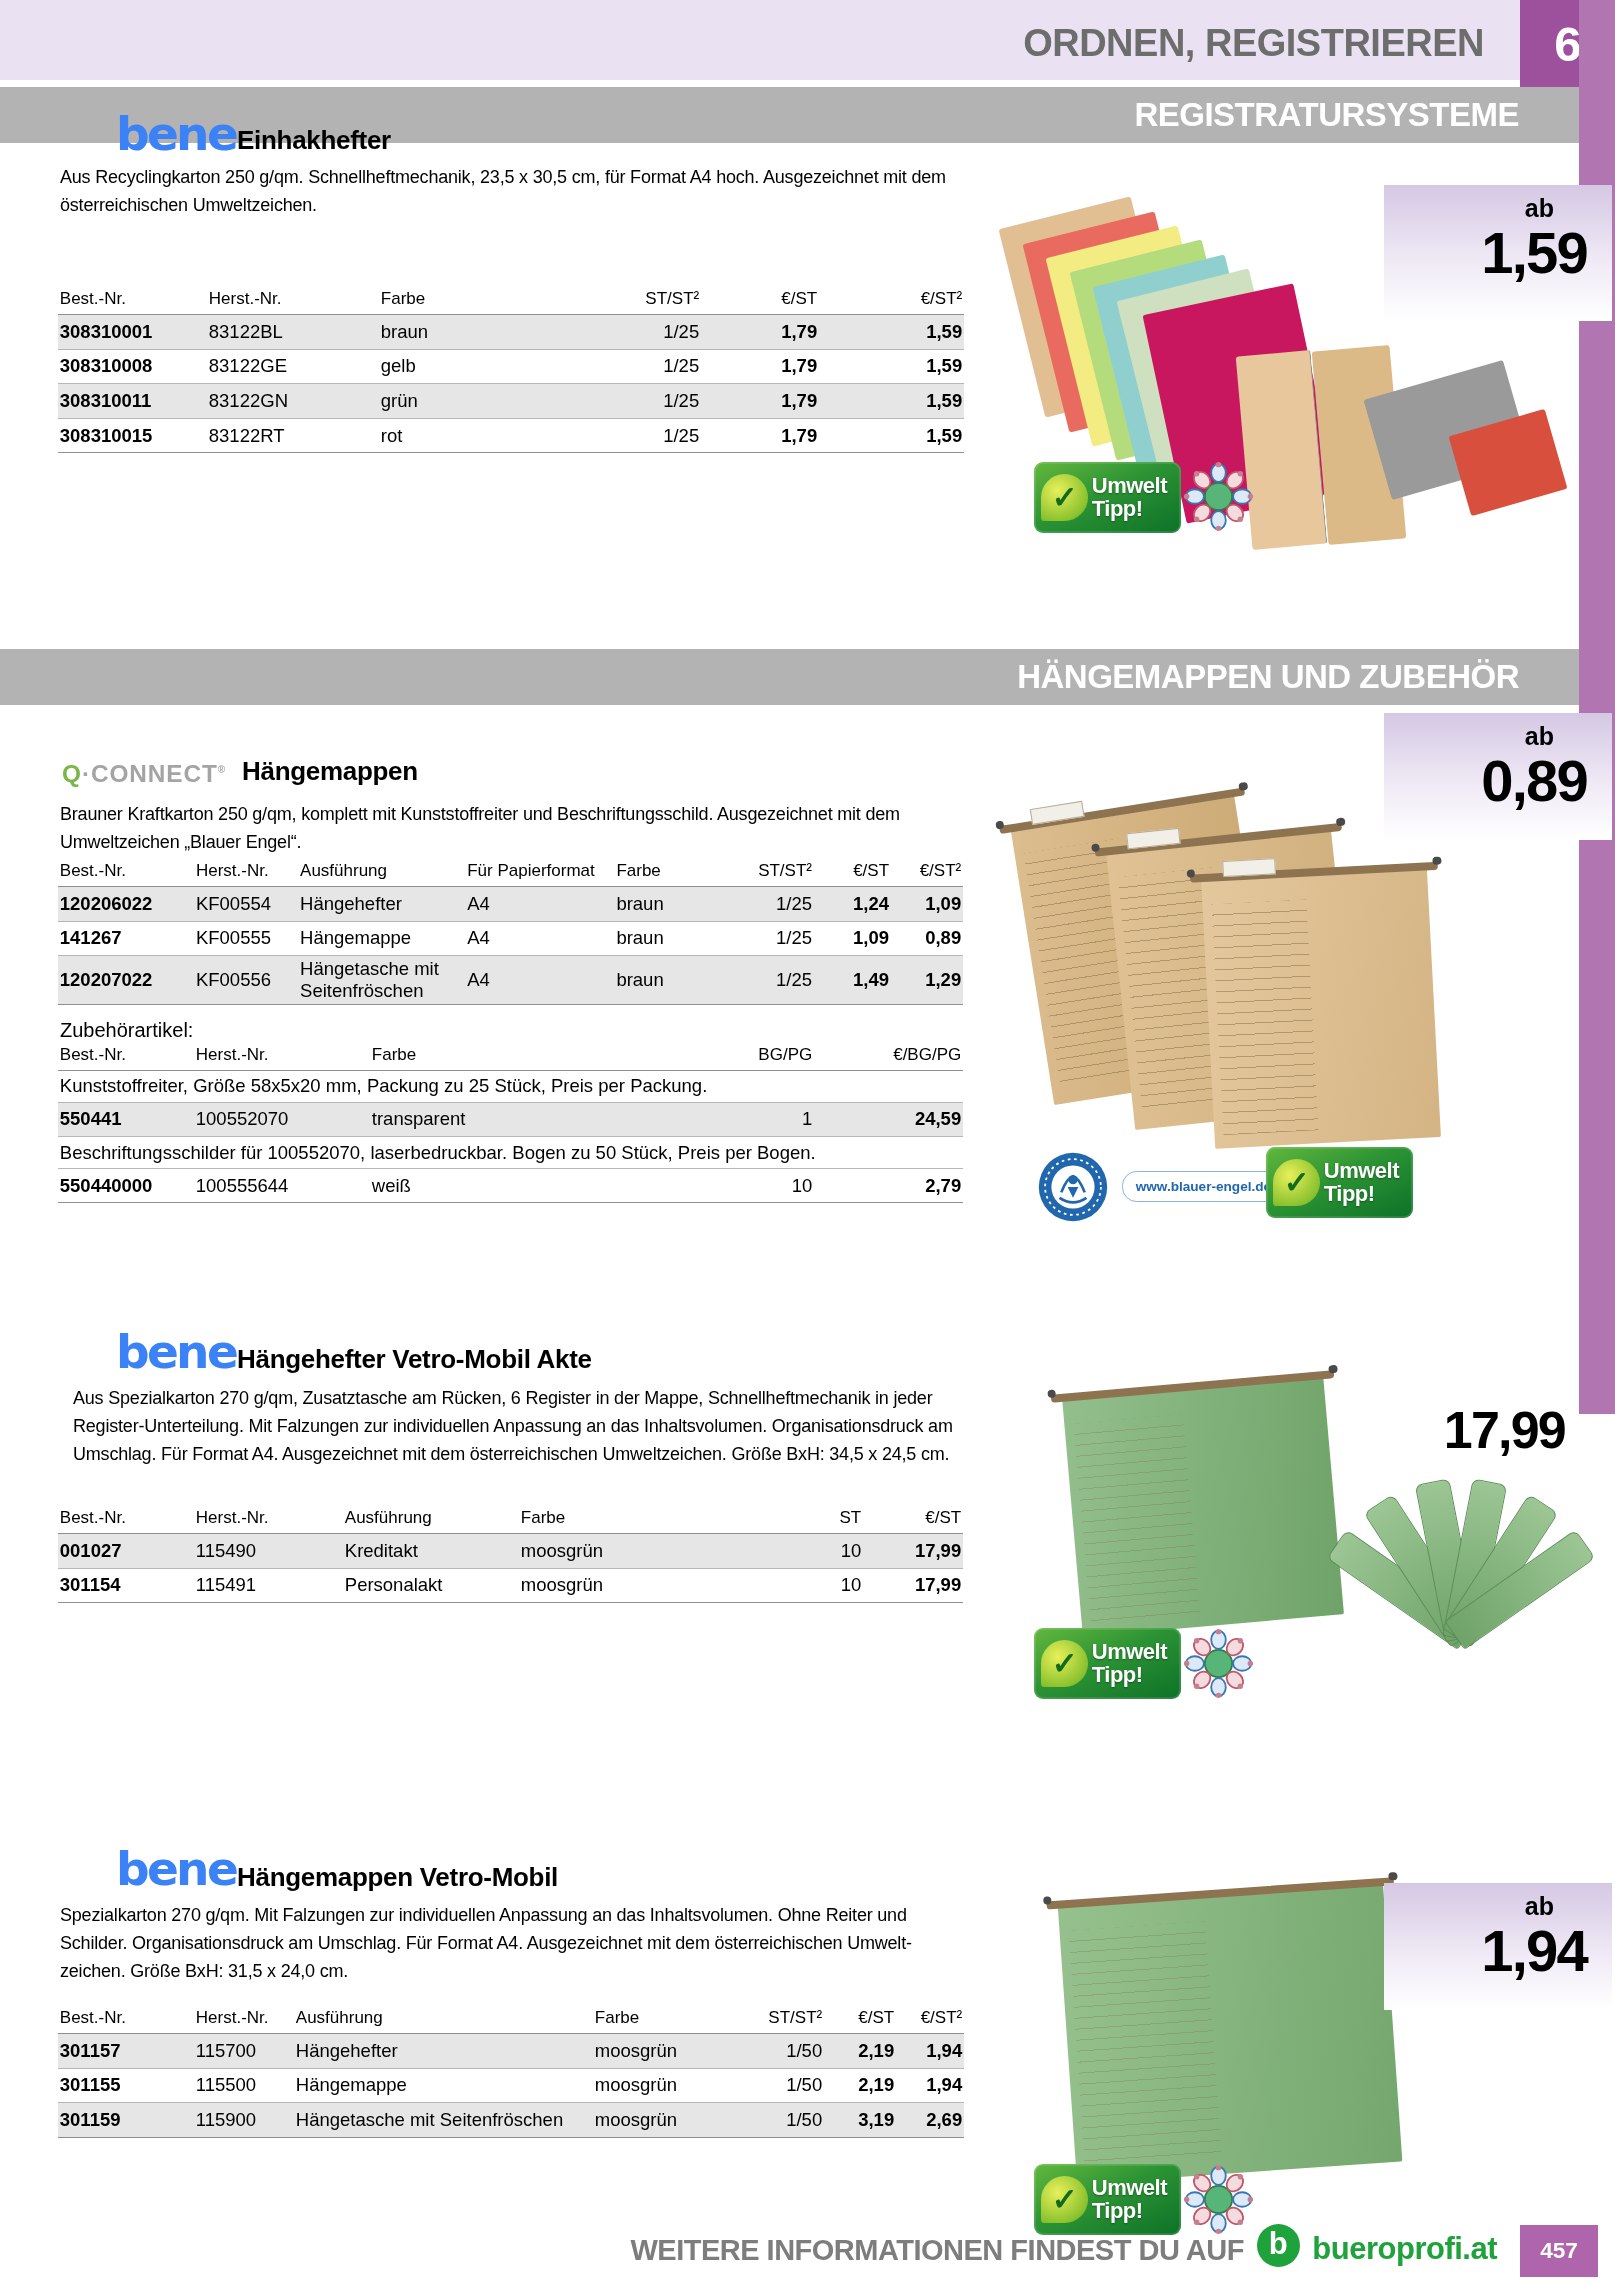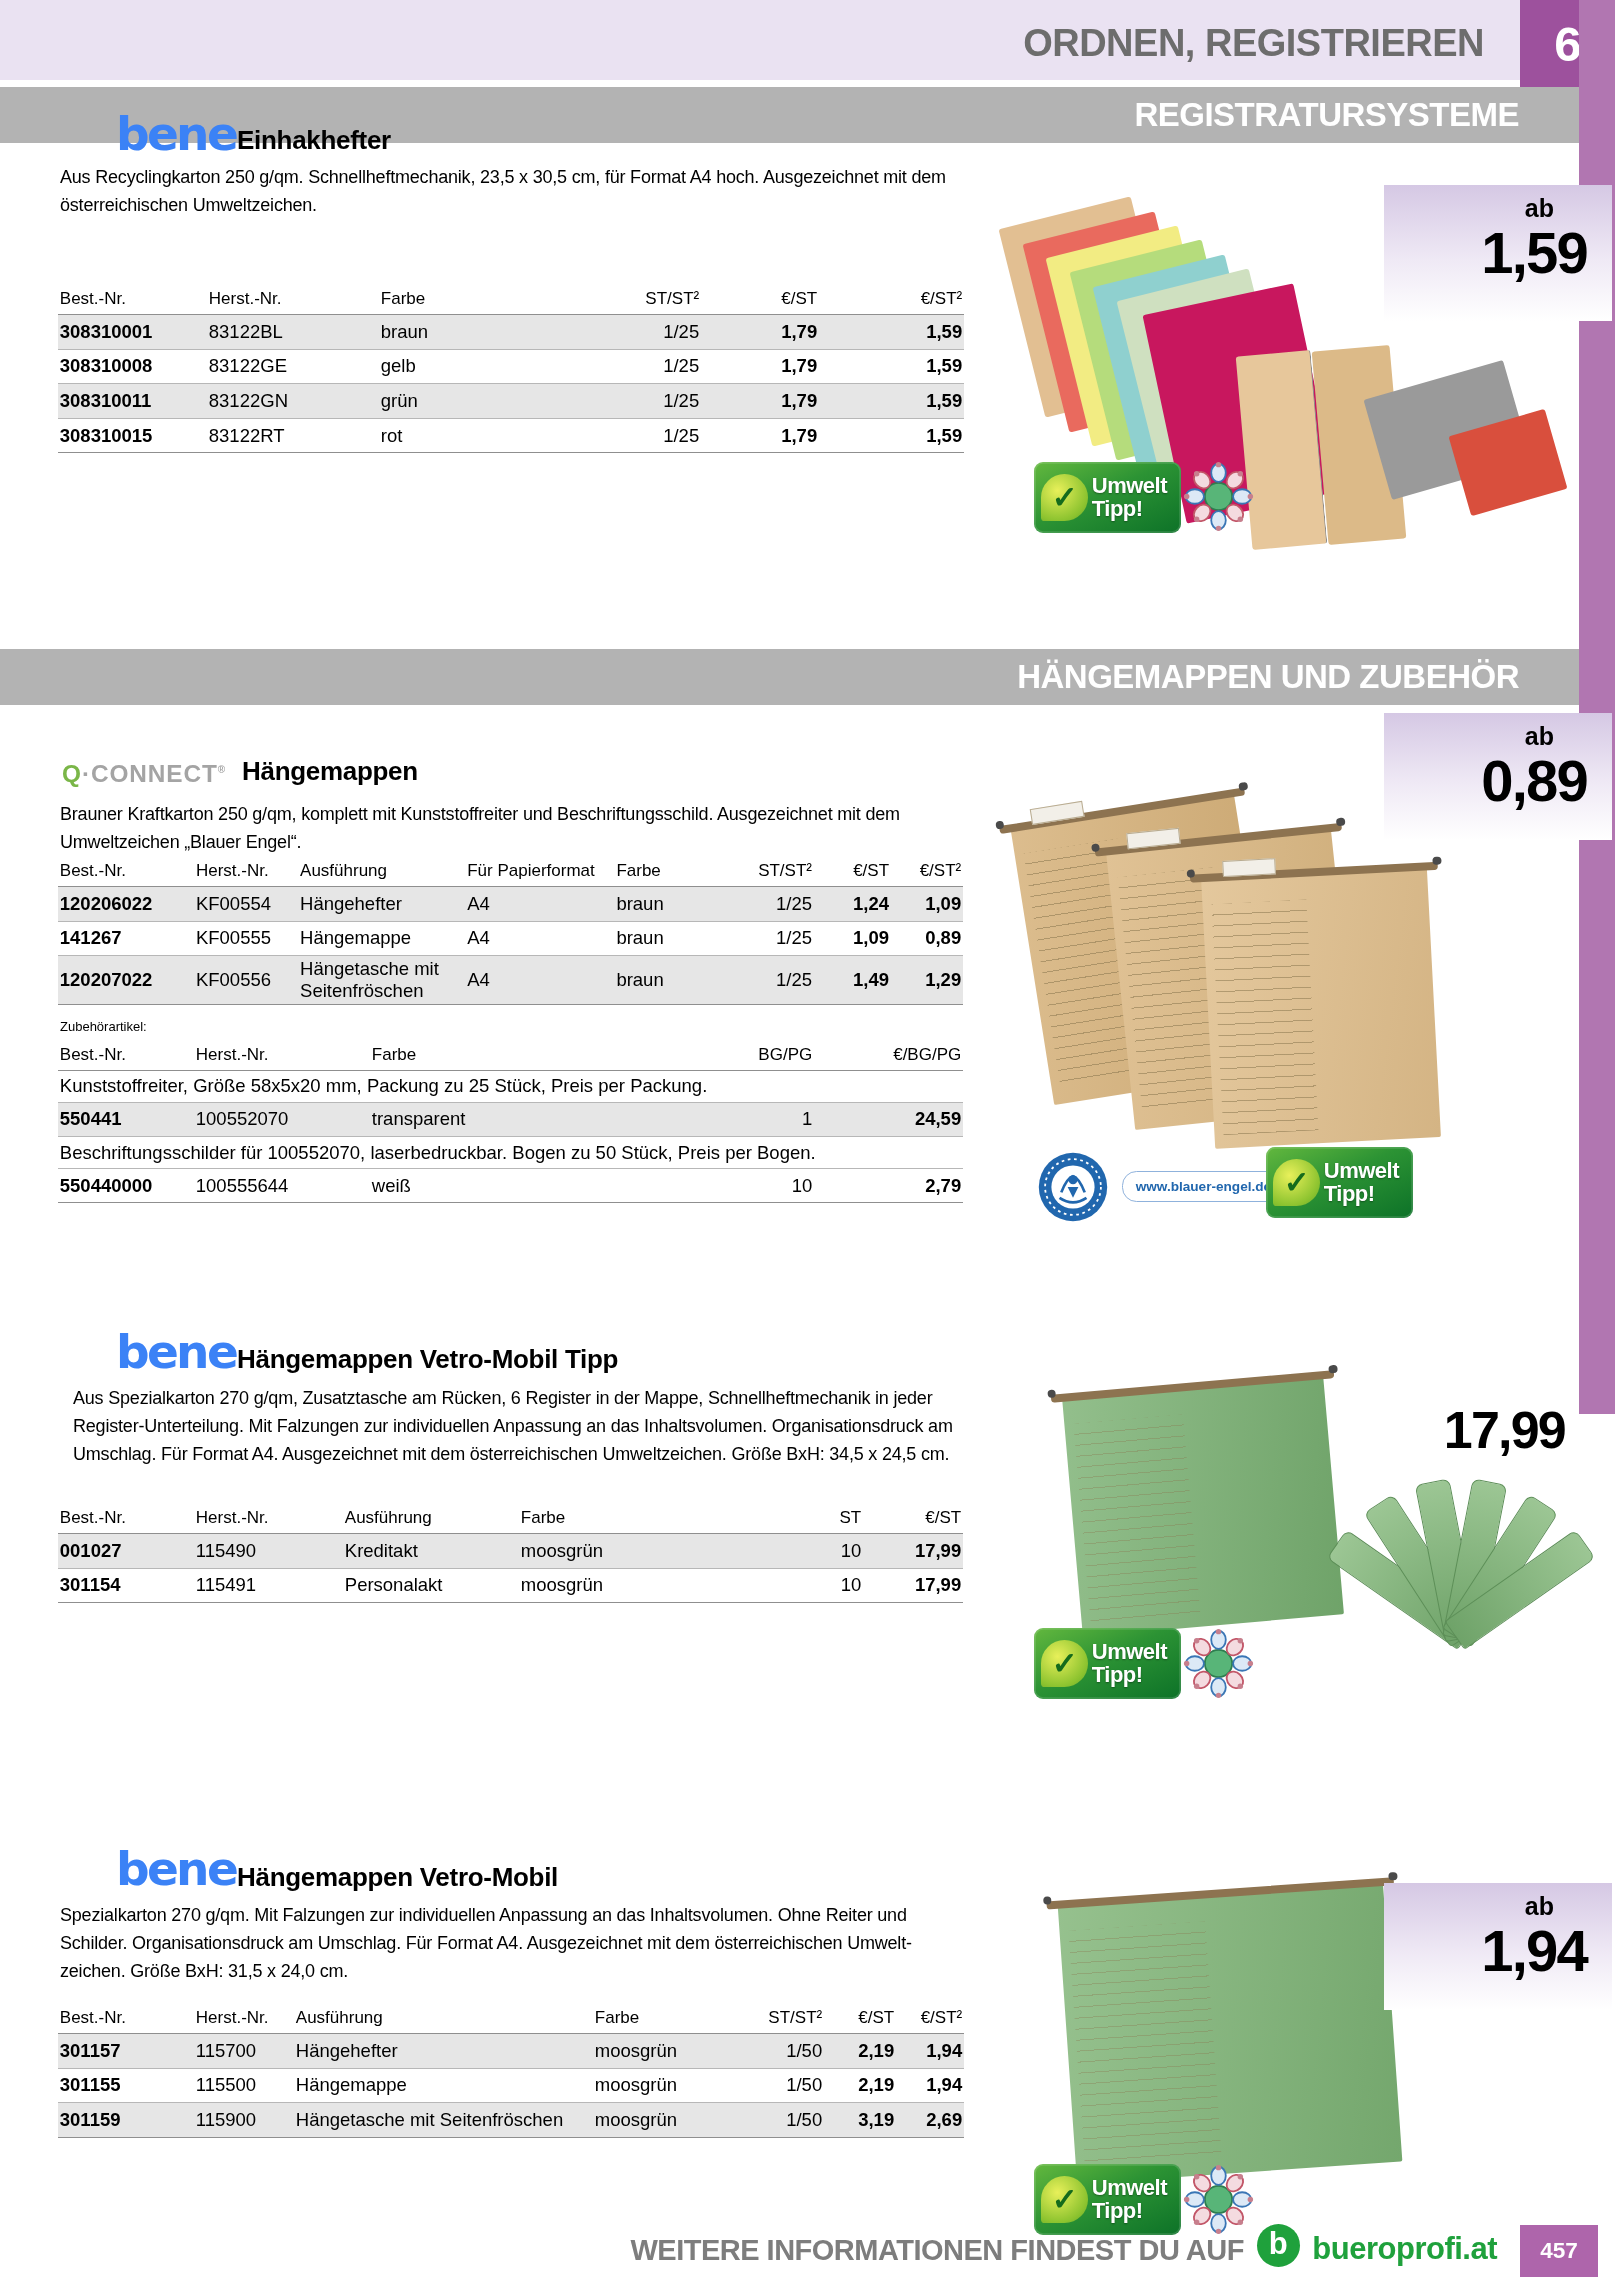--- a/index.html
+++ b/index.html
@@ -30,21 +30,21 @@
   
   .ptable{position:absolute;left:58px;width:905px;border-collapse:collapse;table-layout:fixed;}
   .ptable th{font-size:17px;font-weight:400;padding:2.7px 1.8px 5.4px;border-bottom:0.9px solid #8f8f8f;}
   .ptable td{font-size:18.5px;padding:1.8px 1.8px;height:30px;}
   .ptable tr.data{border-top:0.9px solid #b7b7b7;}
   .ptable tr.note{border-top:0.9px solid #b7b7b7;}
   .ptable tr.note td{height:27px;font-size:18.5px;}
   .ptable tbody tr:last-child td{border-bottom:0.9px solid #8f8f8f;}
   .ptable tr.data.shaded td{background:#e6e6e6;}
   .a-l{text-align:left;} .a-r{text-align:right;} .ptable .b{font-weight:700;}
-  .acc-label{position:absolute;font-size:13px;}
+  .acc-label{position:absolute;font-size:20px;}
 
   
   .price-badge{position:absolute;left:1384px;width:228px;background:linear-gradient(180deg,#d5c8e4 0%,#efe9f5 55%,#ffffff 100%);
       text-align:right;padding:9px 25px 0 0;box-sizing:border-box;}
   .price-ab{font-size:25px;font-weight:700;display:block;margin-right:33px;}
   .price-val{font-size:58px;font-weight:700;letter-spacing:-1.8px;line-height:1.05;display:block;}
   .price-plain{position:absolute;font-size:52px;font-weight:700;letter-spacing:-1.8px;text-align:right;width:199px;}
 
   
   .umwelt{position:absolute;width:147px;height:71px;border-radius:9px;
@@ -362,21 +362,21 @@
   </div>
   <div class="umwelt" style="left:1266px;top:1147px;">
     <span class="leaf">✓</span>
     <span class="utxt">
         <i>Umwelt</i>
         <i>Tipp!</i>
       </span>
   </div>
 
   <div class="bene-logo" style="left:116px;top:1328px;">bene</div>
-  <div class="sec-heading" style="left:237px;top:1344px;">Hängemappen Vetro-Mobil Tipp</div>
+  <div class="sec-heading" style="left:237px;top:1344px;">Hängehefter Vetro-Mobil Akte</div>
   <div class="sec-desc" style="left:73px;top:1384px;">Aus Spezialkarton 270 g/qm, Zusatztasche am Rücken, 6 Register in der Mappe, Schnellheftmechanik in jeder Register-Unterteilung. Mit Falzungen zur individuellen Anpassung an das Inhaltsvolumen. Organisationsdruck am Umschlag. Für Format A4. Ausgezeichnet mit dem österreichischen Umweltzeichen. Größe BxH: 34,5 x 24,5 cm.</div>
   <table class="ptable" style="top:1505px;">
       <colgroup>
         <col style="width:136px">
         <col style="width:149px">
         <col style="width:176px">
         <col style="width:244px">
         <col style="width:100px">
         <col style="width:100px">
       </colgroup>

